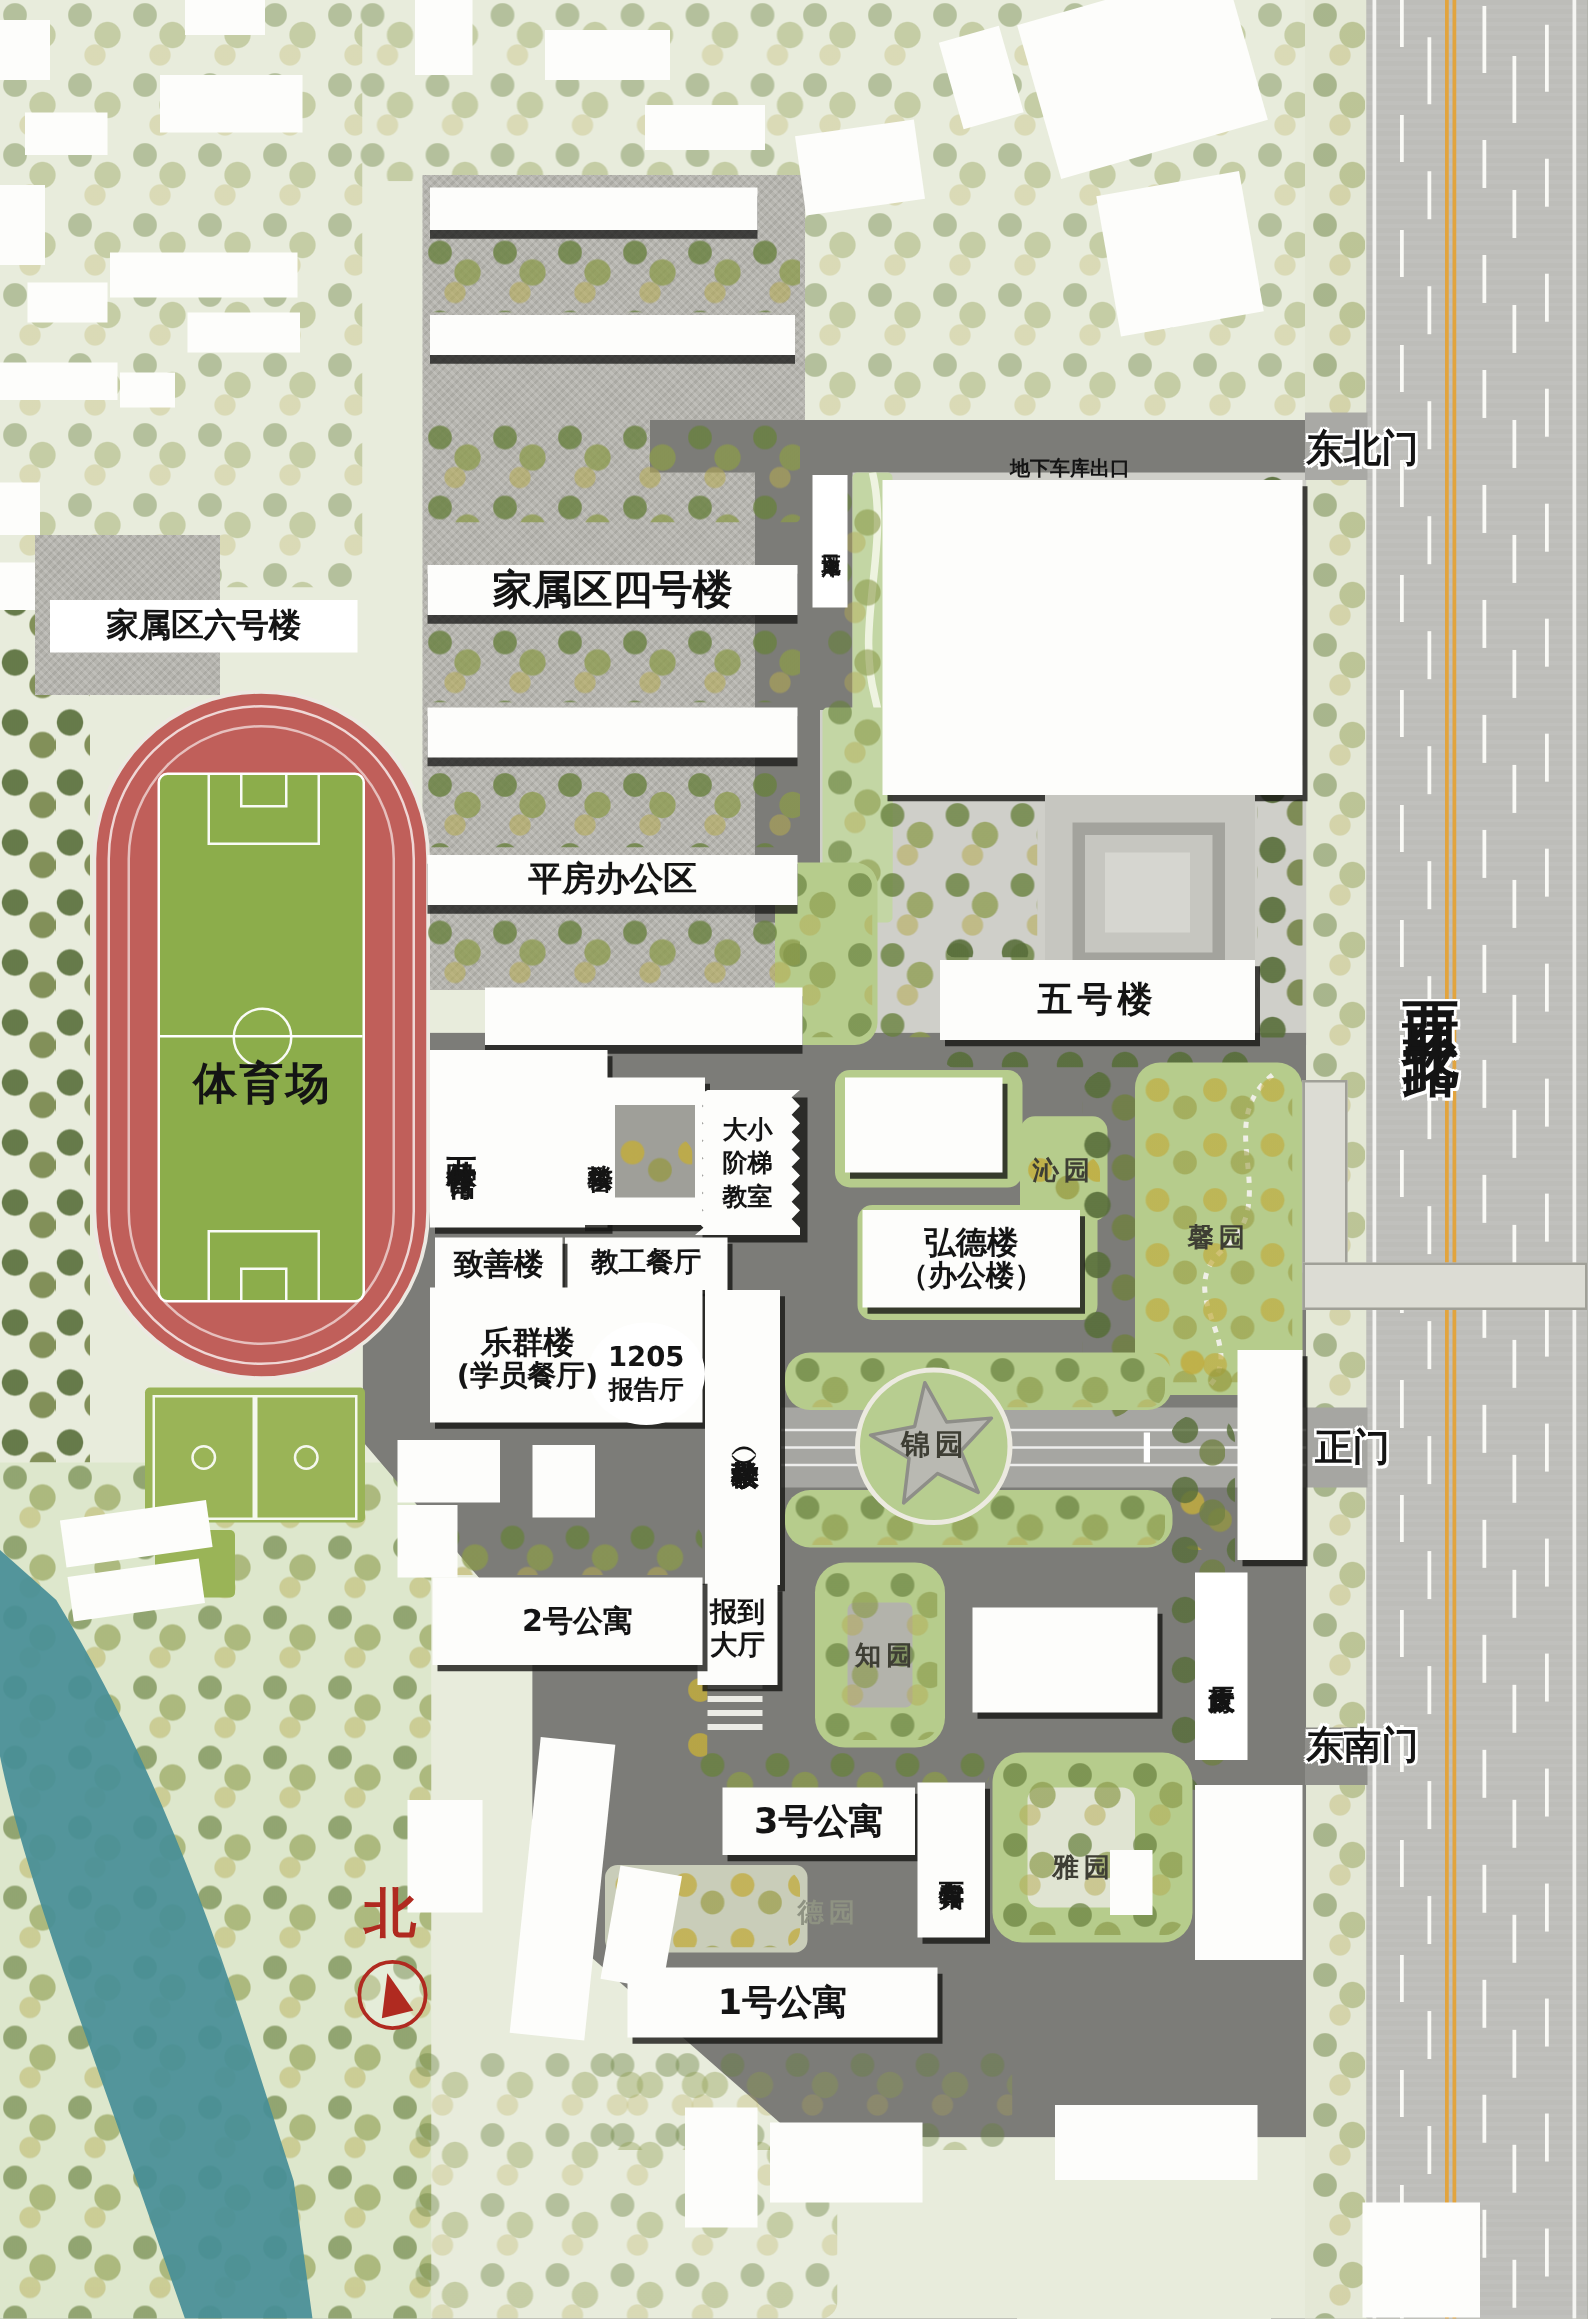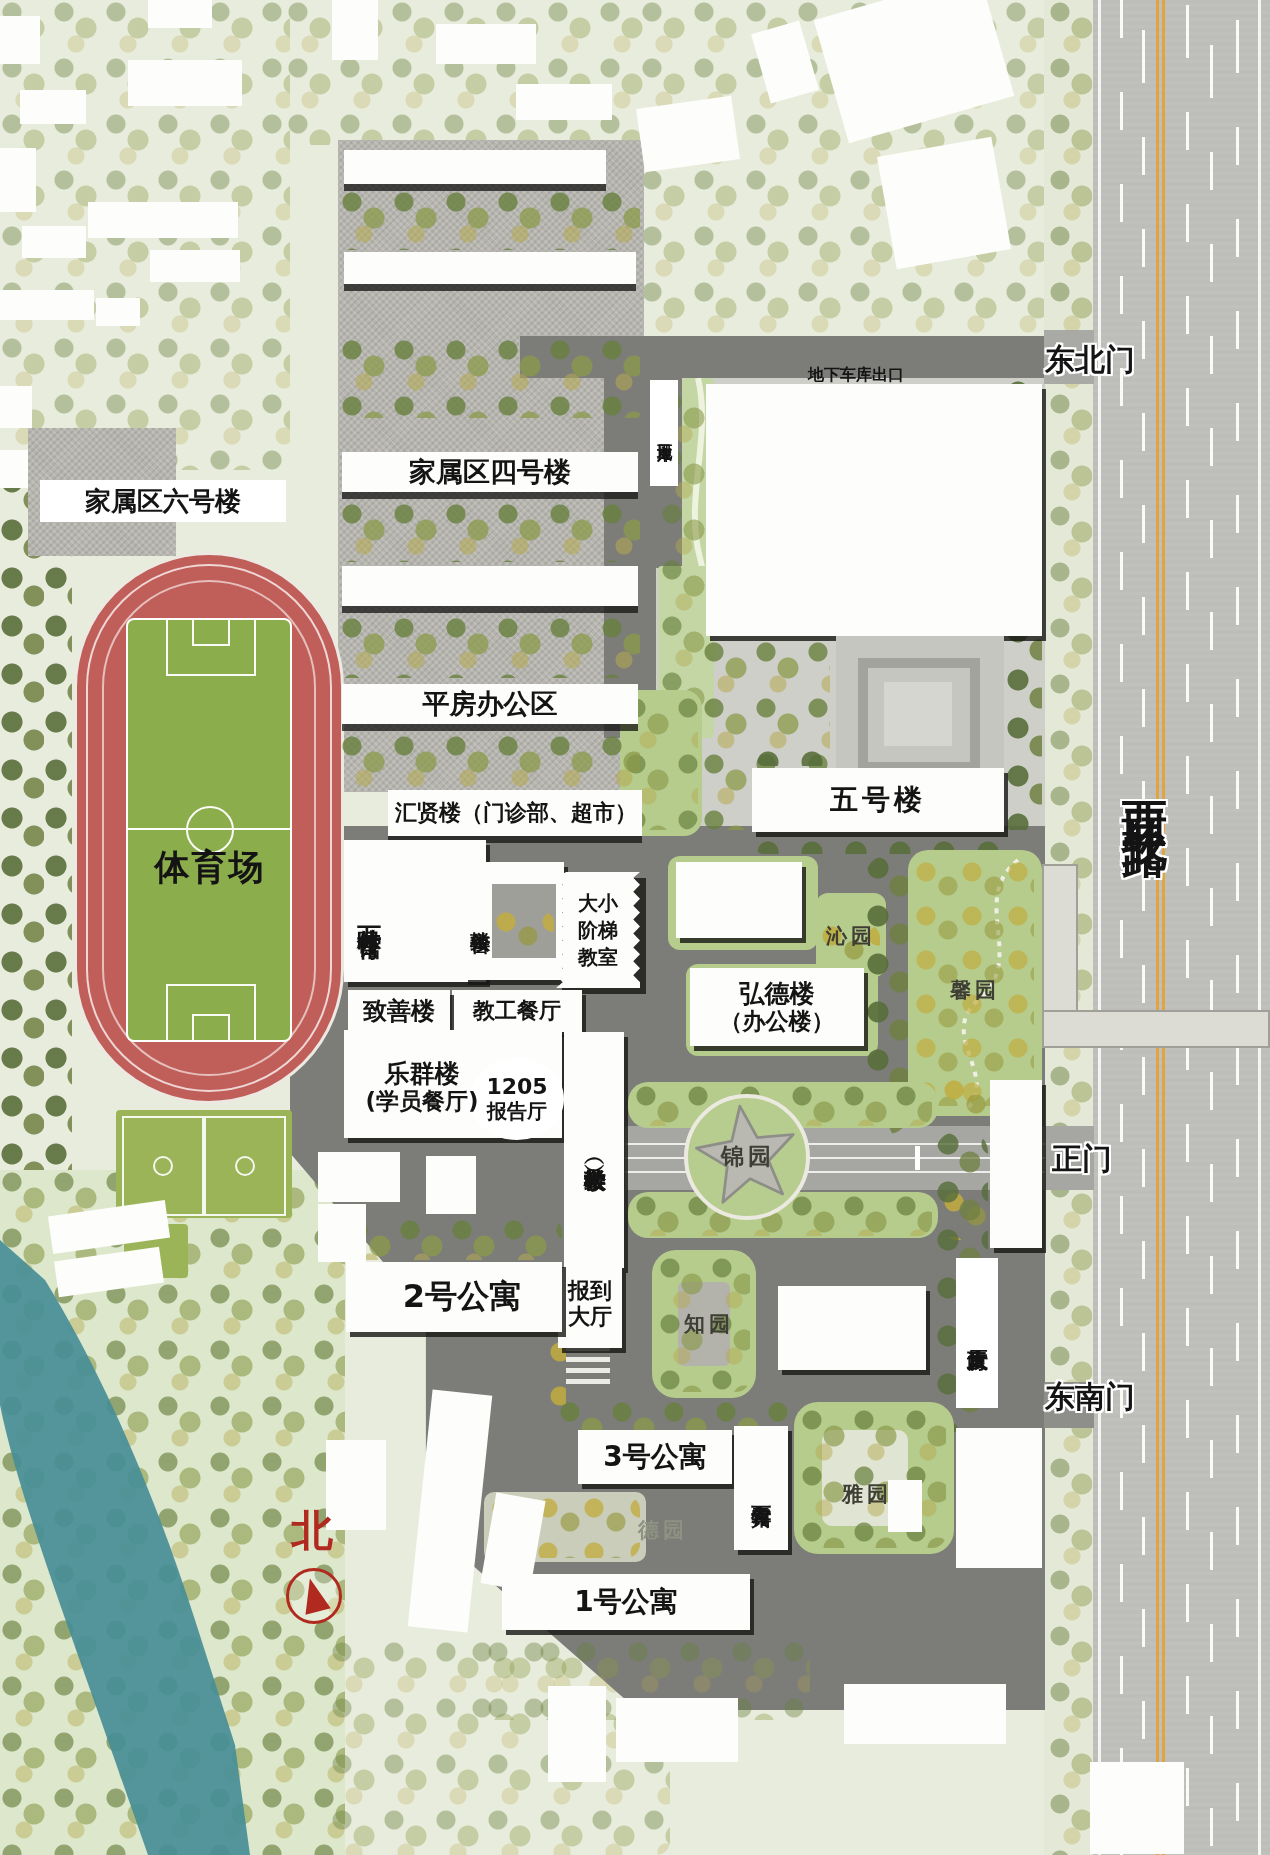--- a/index.html
+++ b/index.html
@@ -244,23 +244,22 @@
   <div class="bld" style="left:578px;top:1430px;width:154px;height:54px;"></div>
   <div class="bld" style="left:734px;top:1426px;width:54px;height:124px;"></div>
   <div class="bld" style="left:502px;top:1574px;width:248px;height:56px;"></div>
   <div class="bld ns" style="left:488px;top:1496px;width:50px;height:92px;transform:rotate(10deg);"></div>
   <div class="bld ns" style="left:420px;top:1392px;width:60px;height:238px;transform:rotate(6deg);"></div>
   <div class="bld ns" style="left:326px;top:1440px;width:60px;height:90px;"></div>
   <div class="bld ns" style="left:956px;top:1428px;width:86px;height:140px;"></div>
   <div class="bld ns" style="left:888px;top:1480px;width:34px;height:52px;"></div>
 
   <div class="lbl" style="left:40px;top:480px;width:246px;height:42px;font-size:26px;">家属区六号楼</div>
-  <div class="lbl nobg" style="left:342px;top:452px;width:296px;height:40px;font-size:27px;">家属区四号楼</div>
+  <div class="lbl nobg" style="left:342px;top:452px;width:296px;height:40px;font-size:32px;">家属区四号楼</div>
   <div class="lbl nobg" style="left:342px;top:684px;width:296px;height:40px;font-size:27px;">平房办公区</div>
-  <div class="lbl nobg" style="left:390px;top:792px;width:252px;height:42px;font-size:22px;">汇贤楼（门诊部、超市）</div>
   <div class="lbl nobg v" style="left:352px;top:846px;width:34px;height:132px;font-size:24px;letter-spacing:2px;">万叶体育馆</div>
   <div class="lbl nobg v" style="left:466px;top:874px;width:28px;height:84px;font-size:20px;">致善楼</div>
   <div class="lbl nobg" style="left:574px;top:884px;width:48px;height:92px;font-size:20px;white-space:normal;line-height:1.35;">大小阶梯教室</div>
   <div class="lbl nobg" style="left:456px;top:994px;width:122px;height:34px;font-size:22px;">教工餐厅</div>
   <div class="lbl nobg" style="left:352px;top:994px;width:94px;height:34px;font-size:24px;">致善楼</div>
   <div class="lbl nobg" style="left:352px;top:1056px;width:140px;height:62px;font-size:25px;flex-direction:column;">
     <span>乐群楼</span>
     <span style="font-size:23px;">(学员餐厅)</span>
   </div>
   <div class="lbl nobg" style="left:470px;top:1062px;width:94px;height:74px;font-size:22px;flex-direction:column;">
@@ -269,21 +268,21 @@
   </div>
   <div class="lbl nobg v" style="left:578px;top:1040px;width:34px;height:222px;font-size:22px;">致学楼（教学楼）</div>
   <div class="lbl nobg" style="left:752px;top:768px;width:252px;height:64px;font-size:28px;letter-spacing:4px;">五号楼</div>
   <div class="lbl glbl" style="left:818px;top:902px;width:66px;height:28px;font-size:21px;margin-top:20px;">沁园</div>
   <div class="lbl nobg" style="left:690px;top:970px;width:174px;height:74px;font-size:25px;flex-direction:column;">
     <span>弘德楼</span>
     <span style="font-size:23px;">（办公楼）</span>
   </div>
   <div class="lbl glbl" style="left:942px;top:976px;width:66px;height:28px;font-size:21px;">馨园</div>
   <div class="lbl glbl" style="left:712px;top:1140px;width:72px;height:34px;font-size:23px;">锦园</div>
-  <div class="lbl nobg" style="left:346px;top:1262px;width:232px;height:70px;font-size:32px;">2号公寓</div>
+  <div class="lbl nobg" style="left:346px;top:1262px;width:232px;height:70px;font-size:24px;">2号公寓</div>
   <div class="lbl nobg" style="left:566px;top:1276px;width:48px;height:56px;font-size:22px;white-space:normal;line-height:1.2;">报到大厅</div>
   <div class="lbl glbl" style="left:678px;top:1310px;width:62px;height:28px;font-size:21px;">知园</div>
   <div class="lbl v" style="left:956px;top:1258px;width:42px;height:150px;font-size:21px;">青政大厦</div>
   <div class="lbl nobg" style="left:578px;top:1430px;width:154px;height:54px;font-size:28px;text-align:center;">3号公寓</div>
   <div class="lbl nobg v" style="left:742px;top:1434px;width:38px;height:112px;font-size:20px;">万年青宾馆</div>
   <div class="lbl glbl" style="left:836px;top:1480px;width:62px;height:28px;font-size:21px;">雅园</div>
   <div class="lbl glbl" style="left:632px;top:1516px;width:62px;height:28px;font-size:21px;color:#8e9282;">德园</div>
   <div class="lbl nobg" style="left:502px;top:1574px;width:248px;height:56px;font-size:28px;">1号公寓</div>
   <div class="lbl nobg" style="left:142px;top:844px;width:136px;height:48px;font-size:35px;letter-spacing:2px;">体育场</div>
   <div class="lbl halo" style="left:1028px;top:342px;width:124px;height:36px;font-size:30px;">东北门</div>

